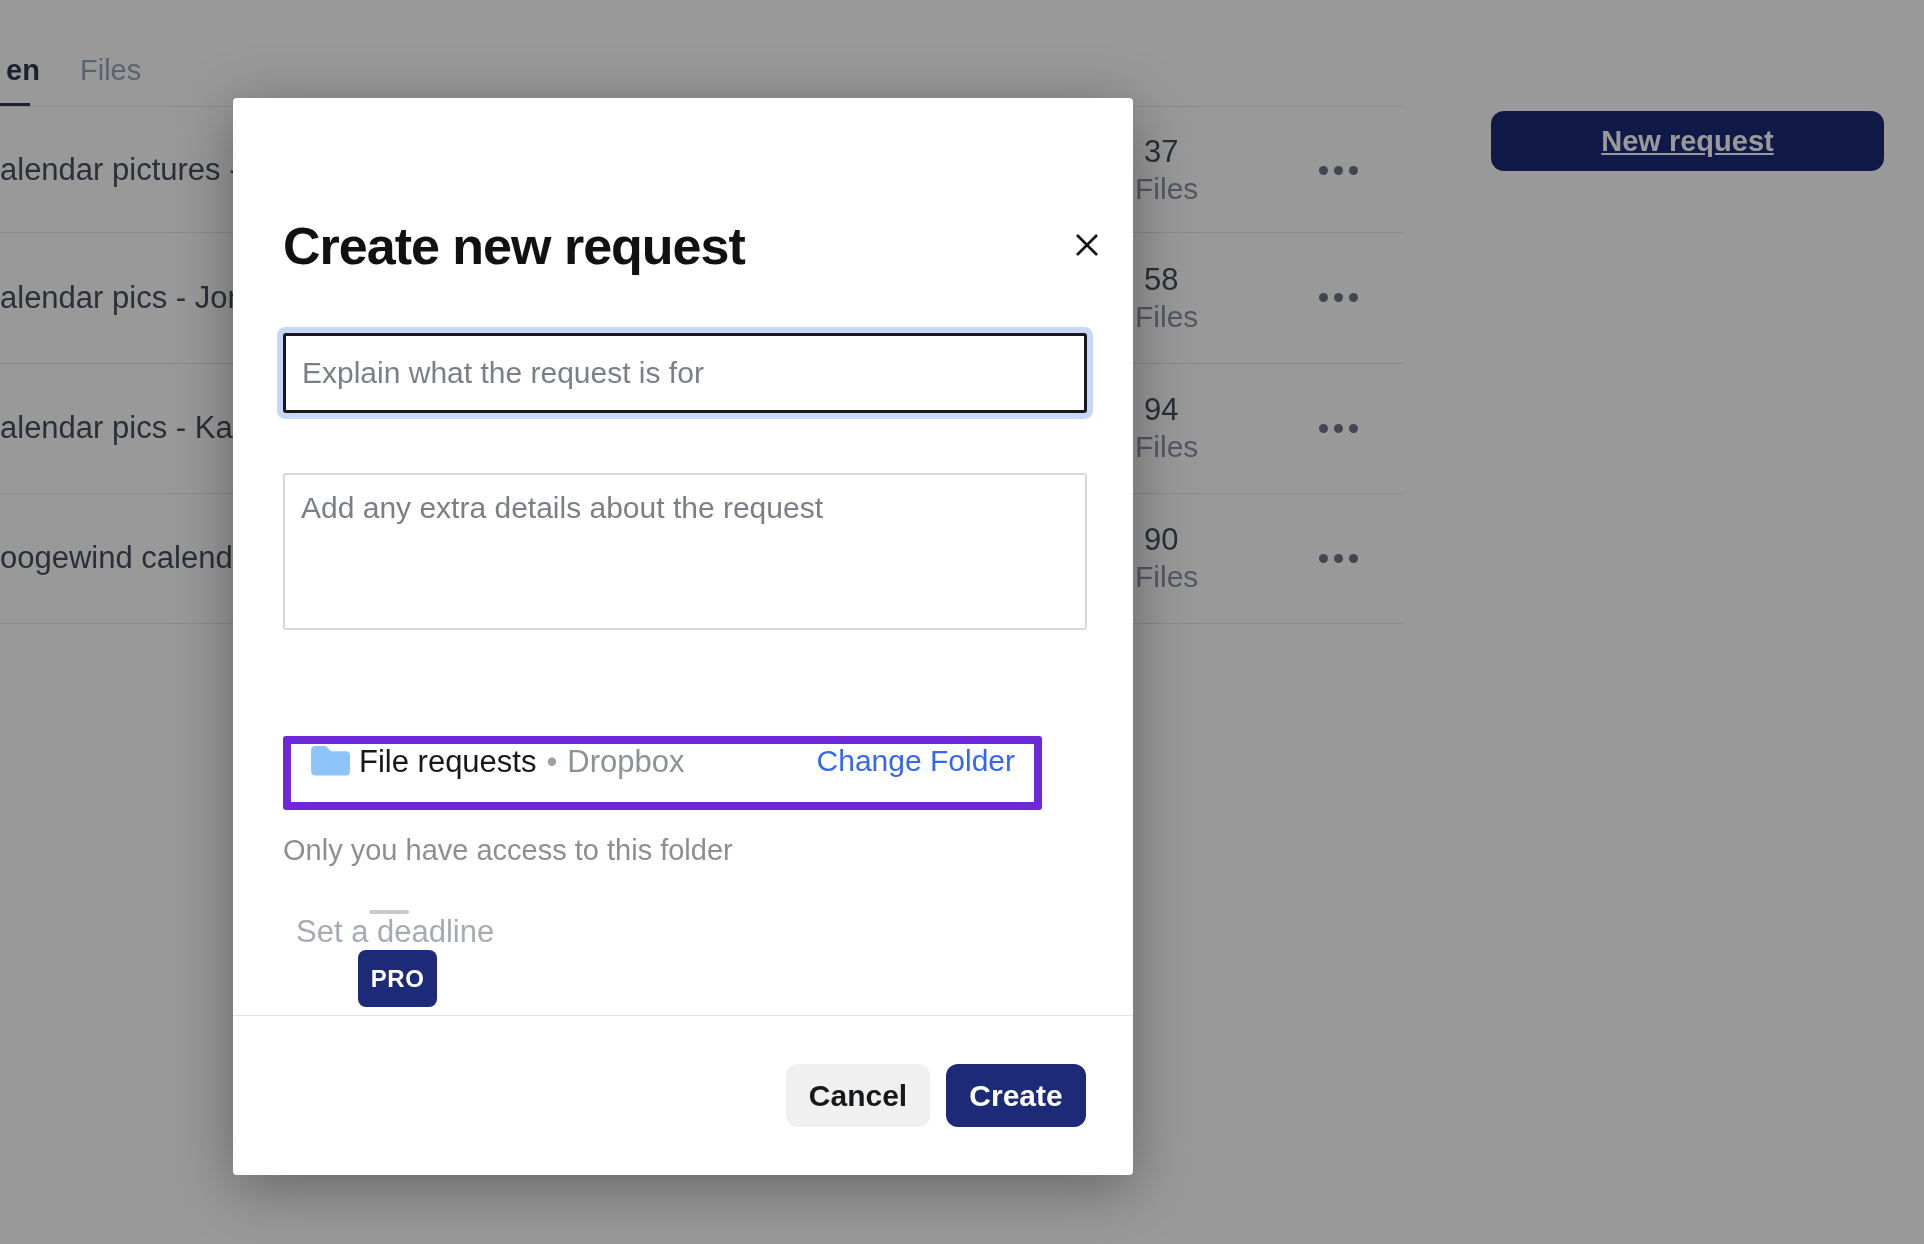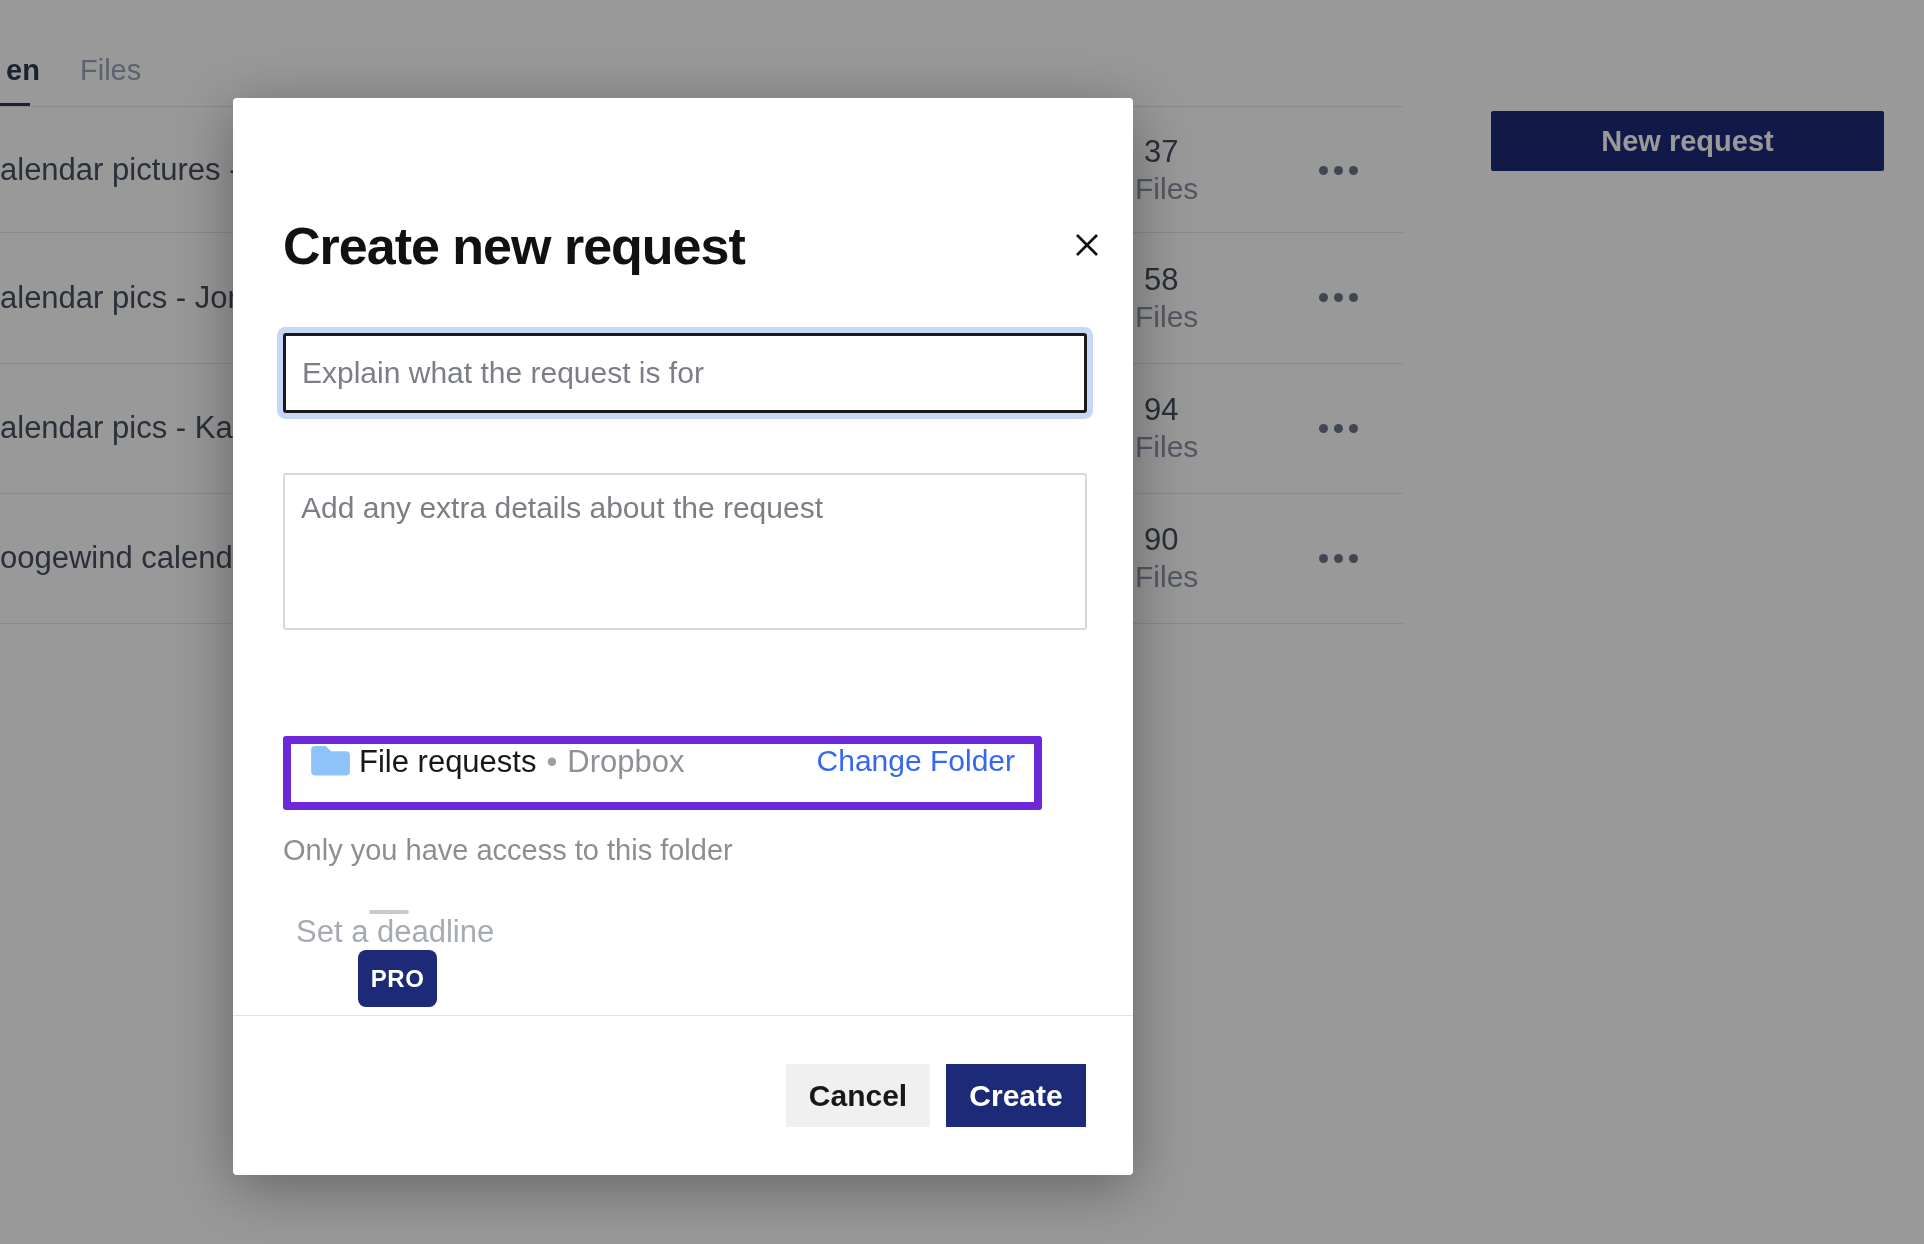--- a/index.html
+++ b/index.html
@@ -12,21 +12,21 @@
   .bg{position:absolute;inset:0;}
   .tab{position:absolute;top:54px;font-size:29px;}
   .tab-open{left:6px;color:#2d3850;font-weight:700;}
   .tab-closed{left:80px;color:#9aa6bb;font-weight:400;}
   .tab-underline{position:absolute;left:0;top:103px;width:30px;height:4px;background:#2d3850;}
   .tabs-rule{position:absolute;left:0;top:106px;width:1403px;height:1px;background:#e4e7ea;}
   .learn-link{position:absolute;top:52px;right:484px;font-size:29px;color:#2e5be5;cursor:pointer;}
   .new-request-btn{
     position:absolute;left:1491px;top:111px;width:393px;height:60px;
     background:#1d2a78;color:#ffffff;font-size:29px;font-weight:700;
-    display:flex;align-items:center;justify-content:center;border-radius:2px;cursor:pointer;
+    display:flex;align-items:center;justify-content:center;border-radius:13px;cursor:pointer;text-decoration:underline;
   }
   .row{position:absolute;left:0;width:1403px;}
   .row-1{top:108px;height:124px;}
   .row-2{top:232px;height:131px;}
   .row-3{top:363px;height:130px;}
   .row-4{top:493px;height:130px;}
   .row-sep{position:absolute;left:0;width:1403px;height:1px;background:#e4e7ea;}
   .sep-1{top:232px;} .sep-2{top:363px;} .sep-3{top:493px;} .sep-4{top:623px;}
   .row-title{
     position:absolute;left:0;top:0;height:100%;display:flex;align-items:center;
@@ -93,21 +93,21 @@
     width:40px;height:40px;box-sizing:border-box;border:2px solid #c9c9c9;
     border-radius:4px;background:#ffffff;cursor:pointer;
   }
   .deadline-label{font-size:31px;color:#a6aab2;margin-left:13px;}
   .pro-badge{
     margin-left:18px;background:#1d2a78;color:#ffffff;font-size:24px;font-weight:700;
     letter-spacing:0.5px;line-height:33px;height:33px;padding:12px 13px;border-radius:8px;
   }
   .footer-rule{position:absolute;left:0;top:917px;width:900px;height:1px;background:#e2e2e2;}
   .btn{
-    position:absolute;top:966px;height:63px;border:none;border-radius:0;
+    position:absolute;top:966px;height:63px;border:none;border-radius:12px;
     font-family:"Liberation Sans",sans-serif;font-size:30px;font-weight:700;cursor:pointer;
     display:flex;align-items:center;justify-content:center;
   }
   .btn-cancel{left:553px;width:144px;background:#f0f0f0;color:#16181a;}
   .btn-create{left:713px;width:140px;background:#1d2a78;color:#ffffff;}
 </style>
 </head>
 <body>
 
 <div class="stage">

